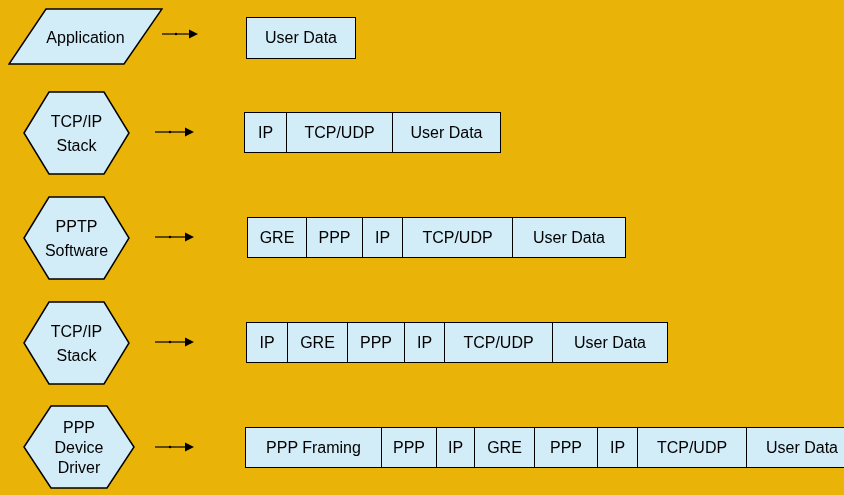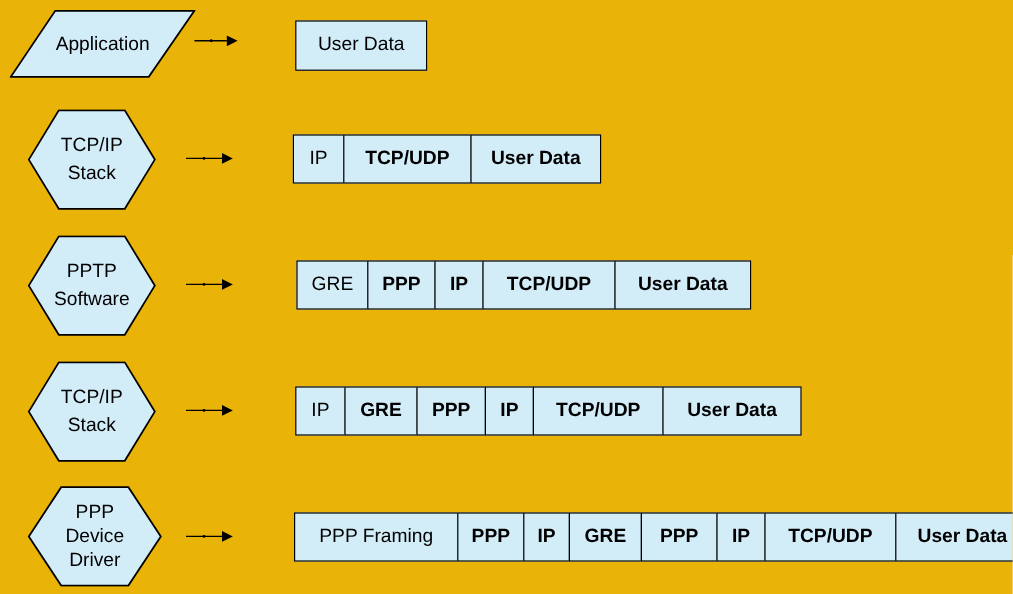--- a/index.html
+++ b/index.html
@@ -35,21 +35,21 @@
     border: 1px solid #000000;
     background: #D2ECF8;
     display: flex;
     align-items: center;
     justify-content: center;
     font-size: 16px;
     color: #000000;
     white-space: nowrap;
     flex: 0 0 auto;
   }
-  .seg + .seg { margin-left: -1px; font-weight: bold; }
+  .seg + .seg { margin-left: -1px; }
 </style>
 </head>
 <body>
 
 <div class="canvas">
 
   <svg class="shape-svg" style="left:8px; top:8px;" width="155" height="57" viewBox="0 0 155 57">
     <polygon class="shape-poly" points="38,1 154,1 116,56 1,56" fill="#D2ECF8"></polygon>
     <text class="shape-text" x="77.5" y="29.5">Application</text>
   </svg>

